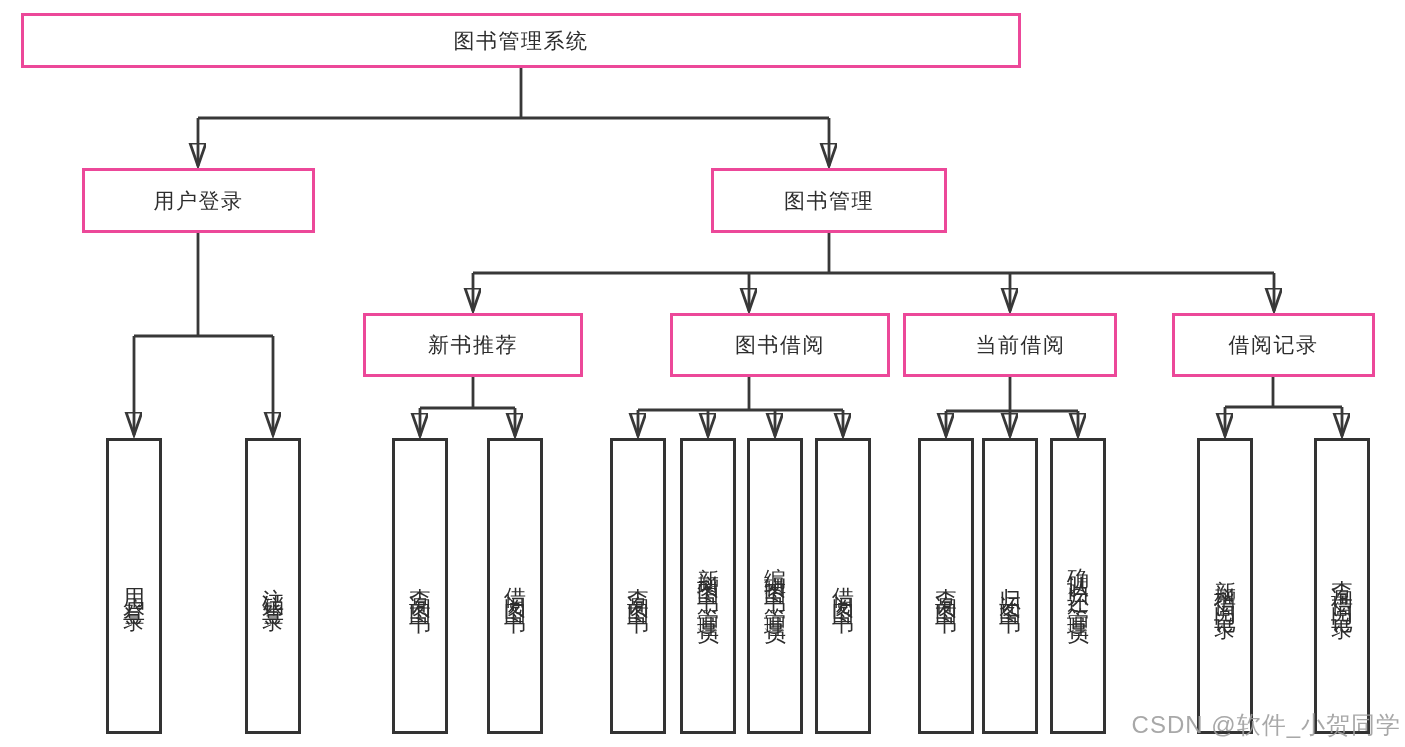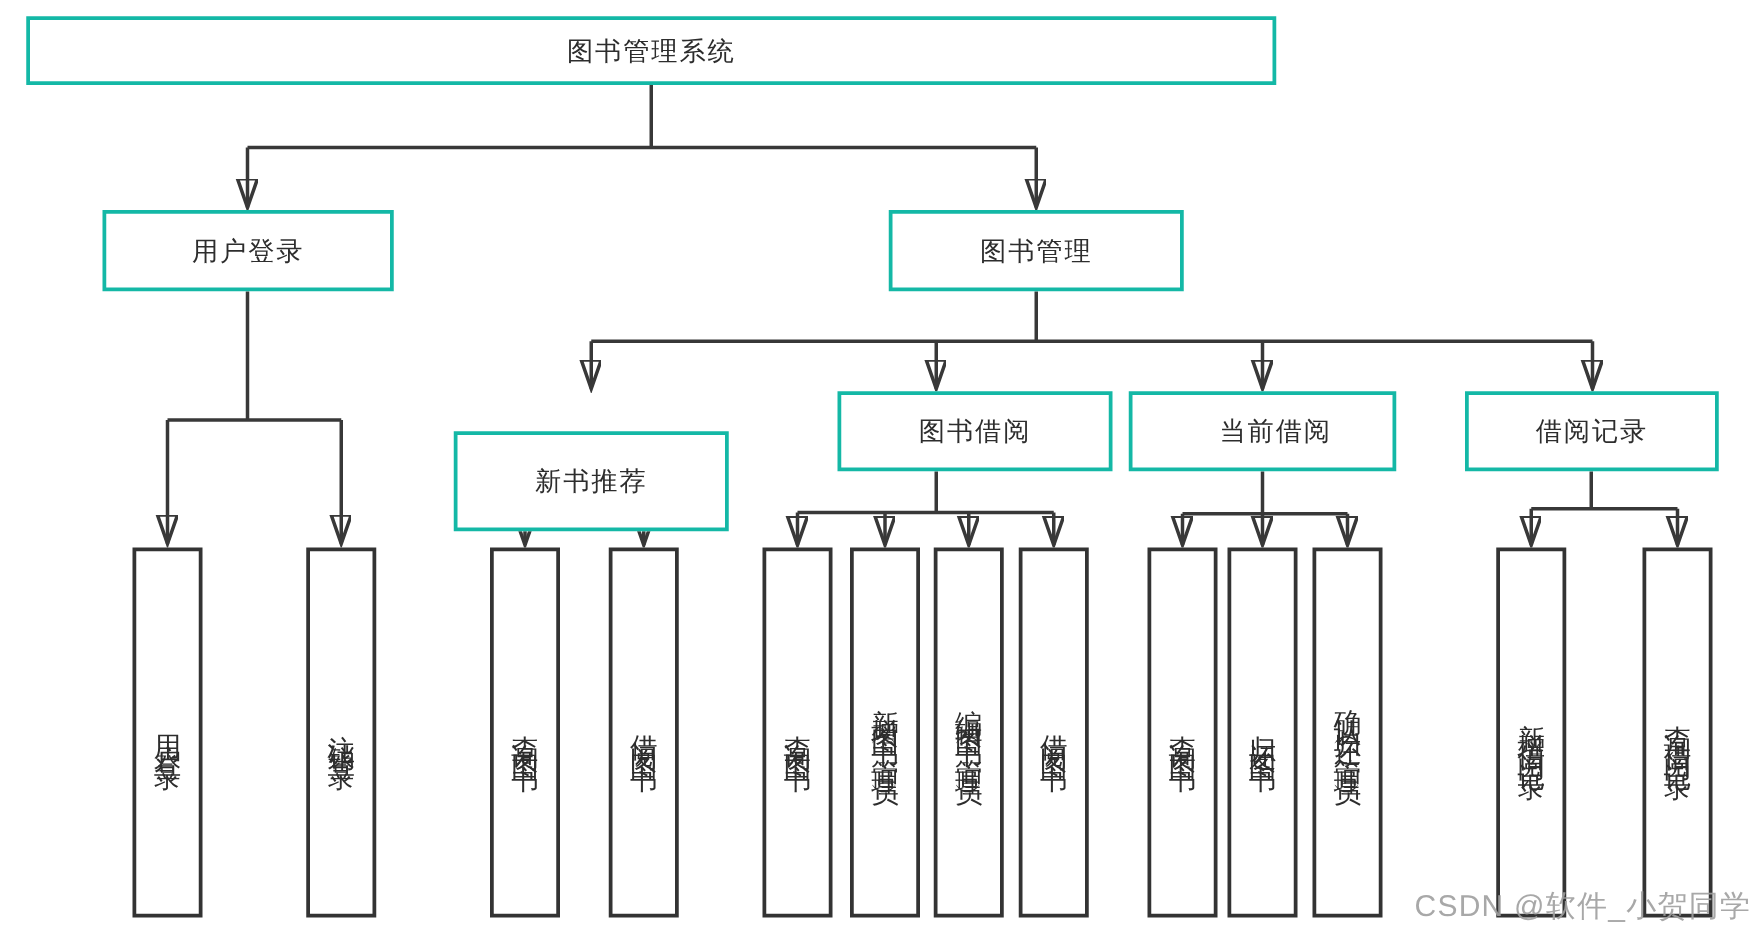--- a/index.html
+++ b/index.html
@@ -23,21 +23,21 @@
   }
   .wires-svg path {
     fill: none;
     stroke: #383838;
     stroke-width: 2.8;
   }
   .box {
     position: absolute;
     box-sizing: border-box;
     background: #ffffff;
-    border: 3px solid #14b8a6;
+    border: 3px solid #ec4899;
     display: flex;
     align-items: center;
     justify-content: center;
   }
   .box .lbl {
     color: #2d2d2d;
     font-size: 21px;
     letter-spacing: 1.5px;
     white-space: nowrap;
   }
@@ -127,21 +127,21 @@
     <span class="lbl">图书管理系统</span>
   </div>
 
   <div class="box" style="left:82px; top:168px; width:233px; height:65px;">
     <span class="lbl">用户登录</span>
   </div>
   <div class="box" style="left:711px; top:168px; width:236px; height:65px;">
     <span class="lbl">图书管理</span>
   </div>
 
-  <div class="box" style="left:363px; top:313px; width:220px; height:80px;margin-top:32px;">
+  <div class="box" style="left:363px; top:313px; width:220px; height:64px;">
     <span class="lbl">新书推荐</span>
   </div>
   <div class="box" style="left:670px; top:313px; width:220px; height:64px;">
     <span class="lbl">图书借阅</span>
   </div>
   <div class="box" style="left:903px; top:313px; width:214px; height:64px;padding-left:21px;">
     <span class="lbl">当前借阅</span>
   </div>
   <div class="box" style="left:1172px; top:313px; width:203px; height:64px;">
     <span class="lbl">借阅记录</span>

